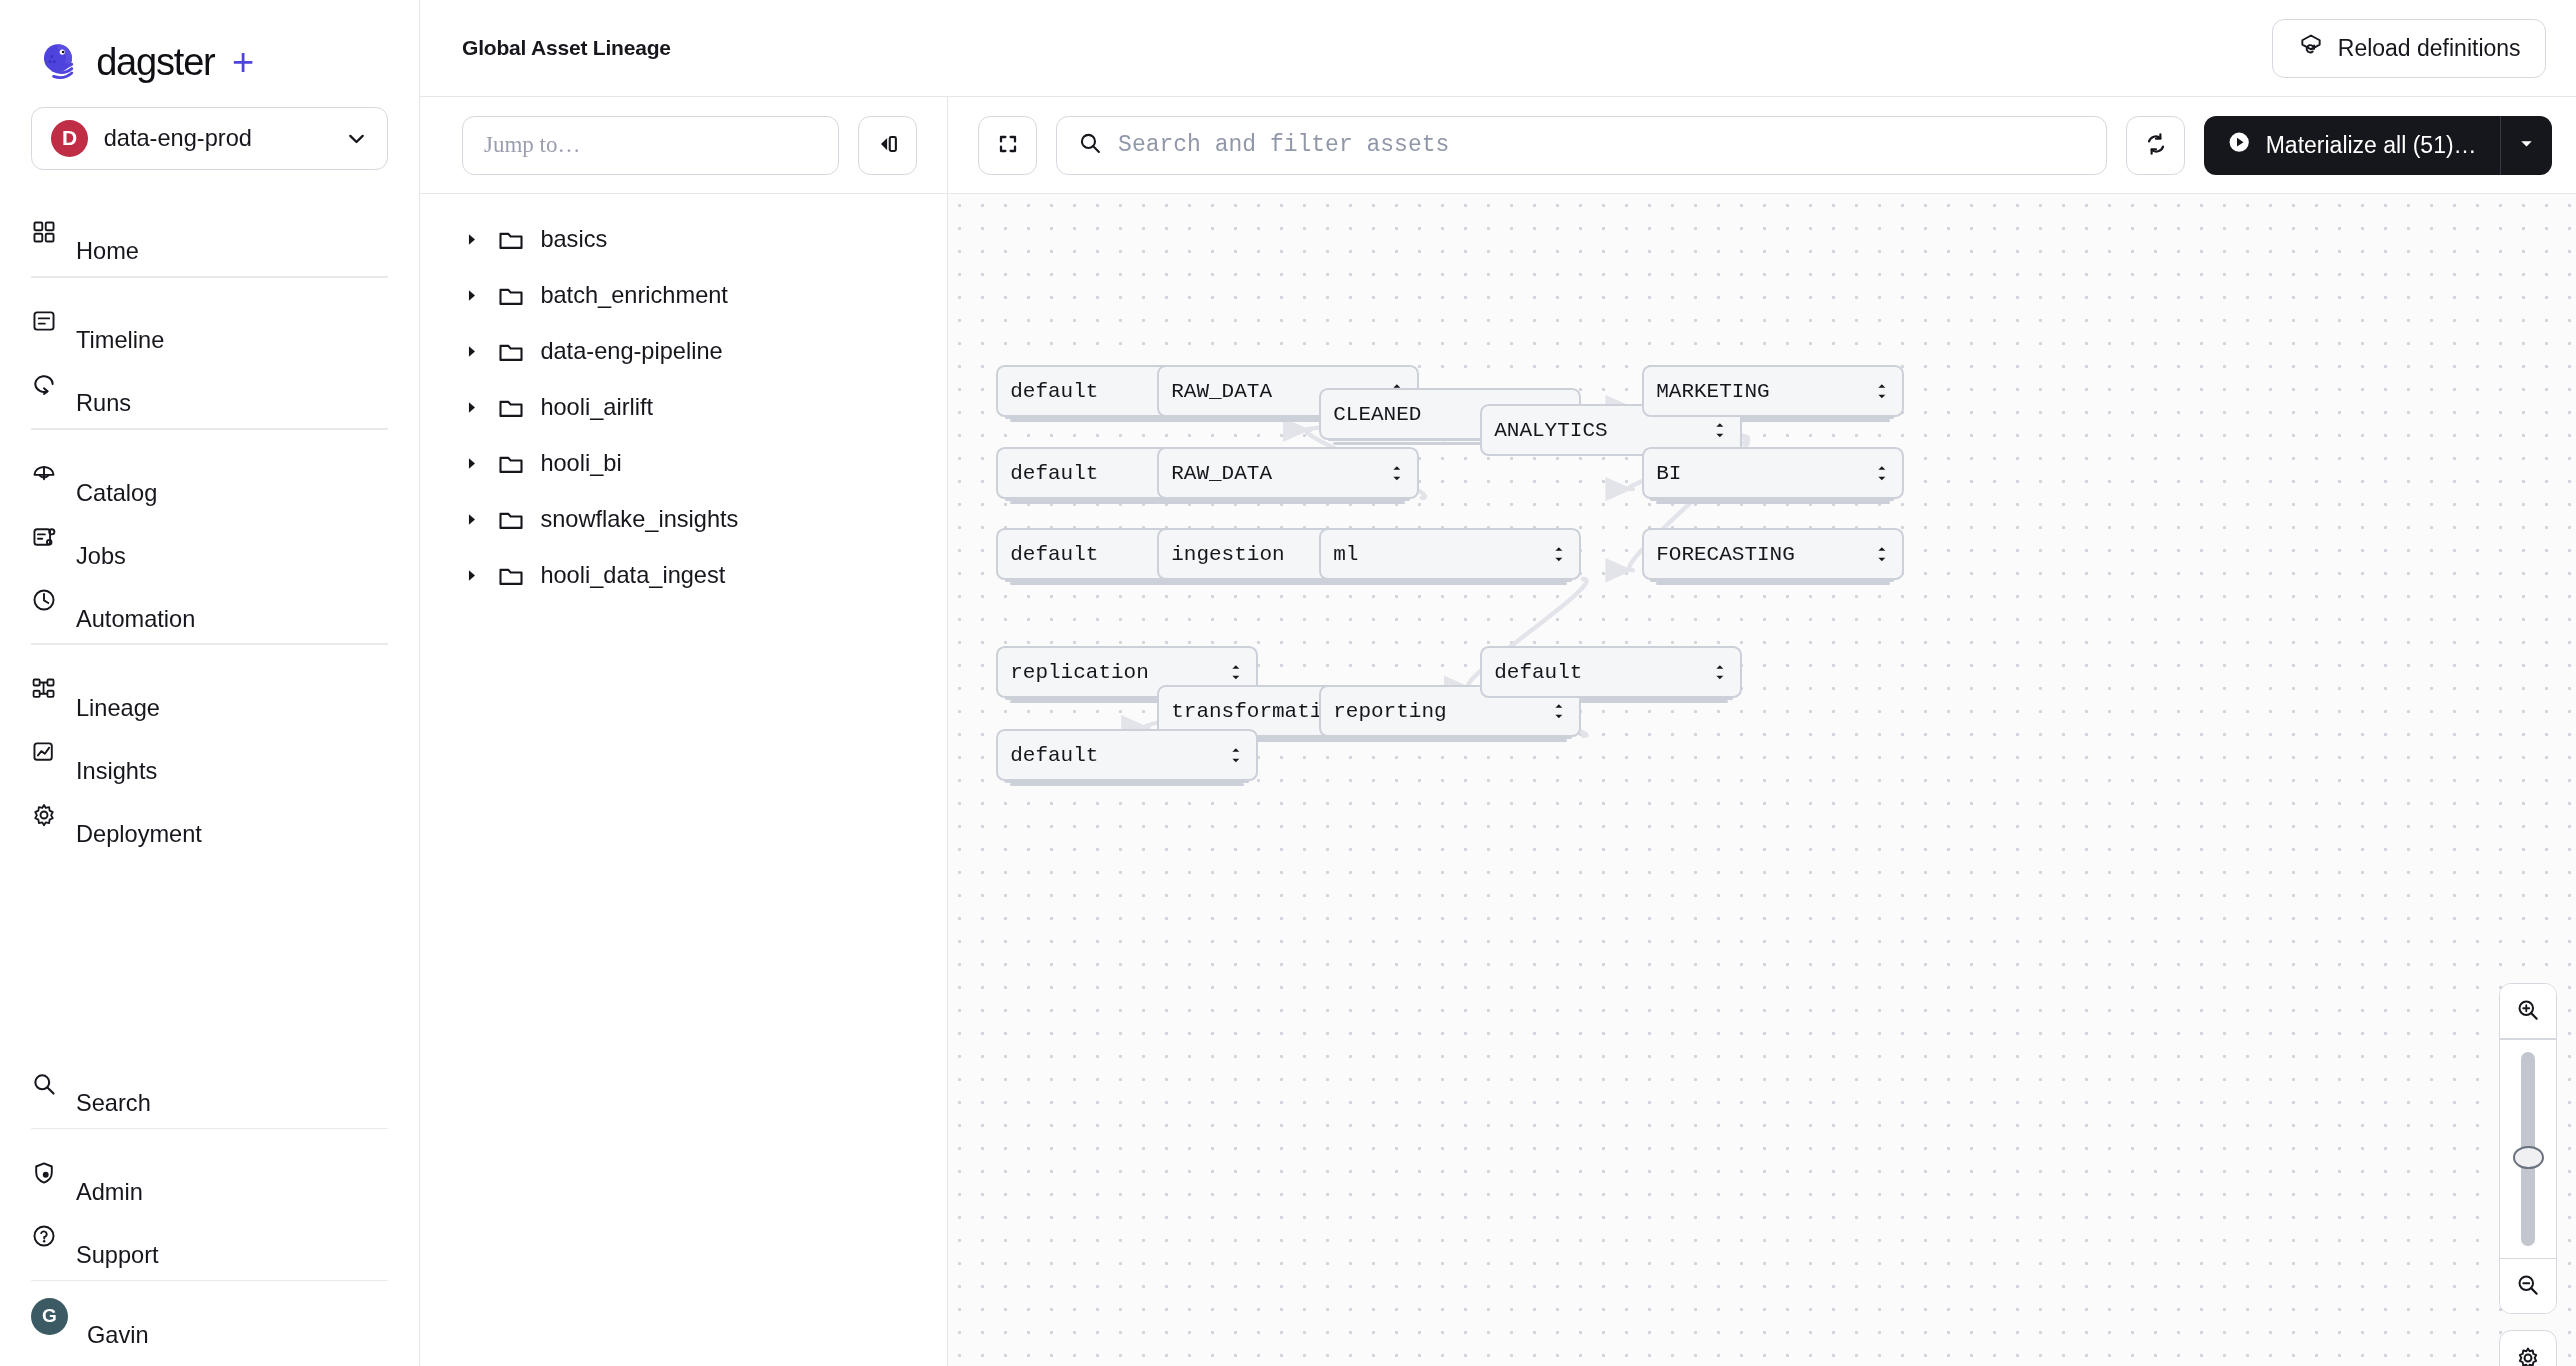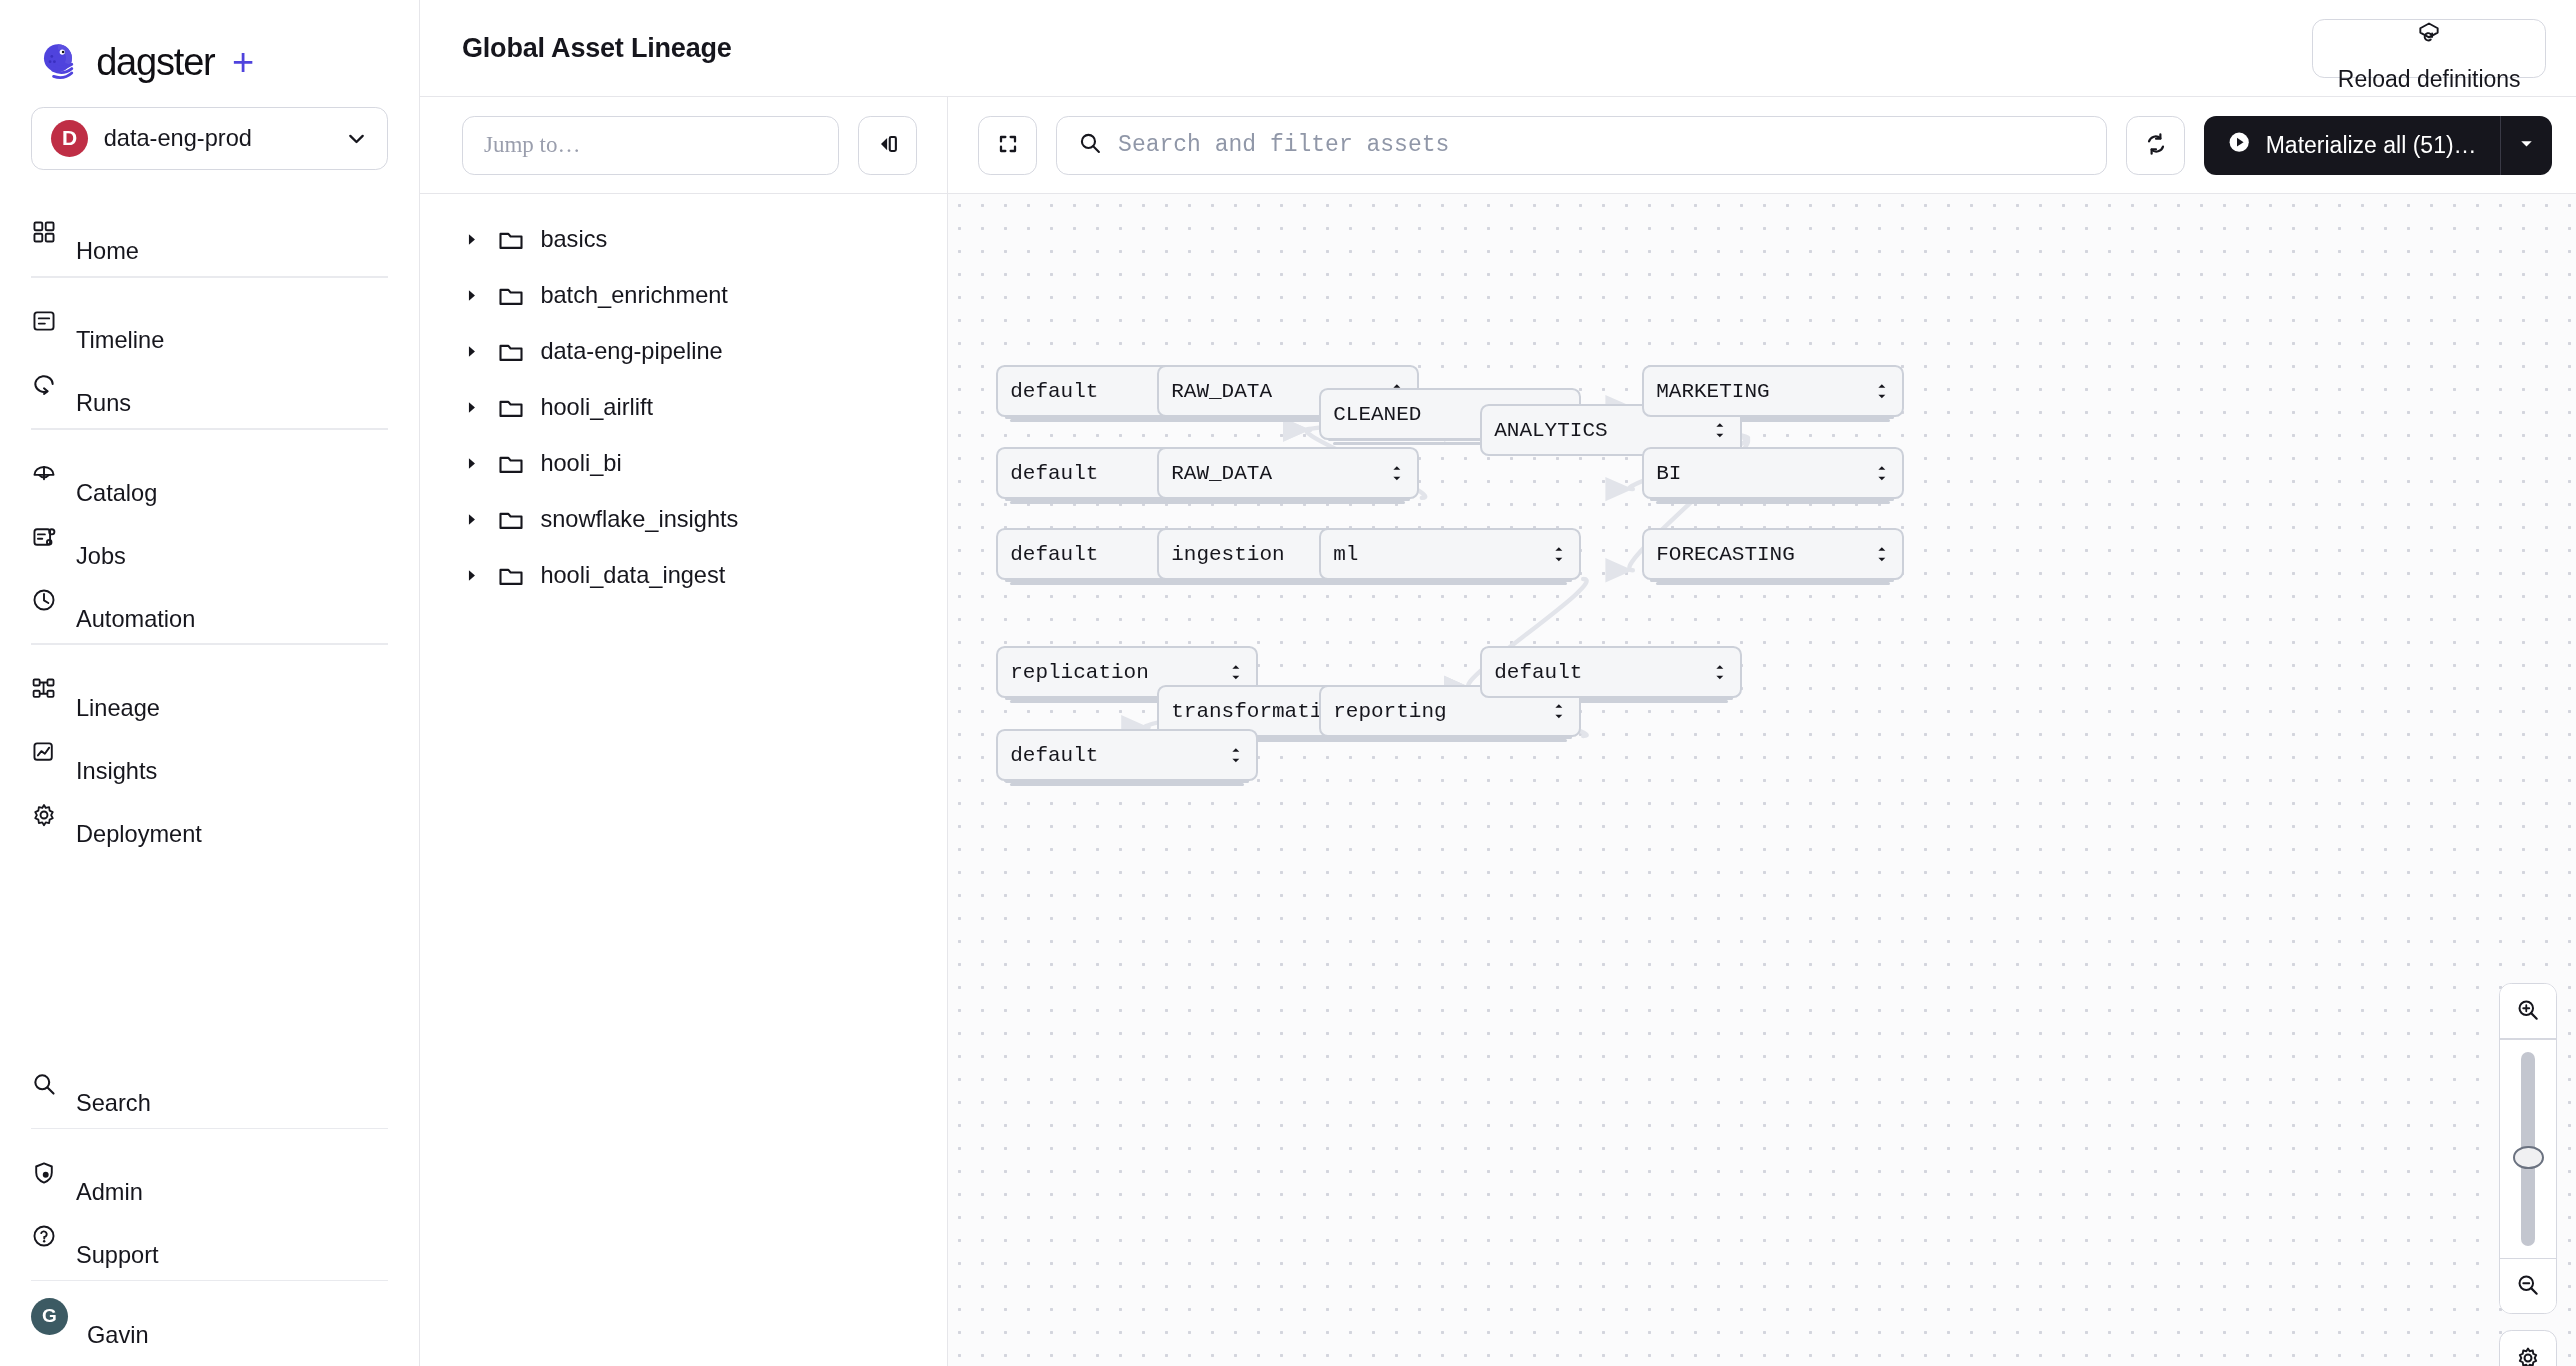--- a/index.html
+++ b/index.html
@@ -76,28 +76,28 @@
   
   .main { flex: 1; display: flex; flex-direction: column; min-width: 0; }
 
   .topbar {
     height: 97px; flex: 0 0 97px;
     border-bottom: 1.7px solid #e6e6ea;
     display: flex; align-items: center;
     padding: 0 30px 0 42px;
     background: #fff;
   }
-  .page-title { font-size: 27px; font-weight: 700; color: #16161d; letter-spacing: -0.2px; }
+  .page-title { font-size: 21px; font-weight: 700; color: #16161d; letter-spacing: -0.2px; }
   .topbar-spacer { flex: 1; }
   .reload-btn {
     display: flex; align-items: center; gap: 14px;
     height: 59px; padding: 0 24.4px;
     border: 1.7px solid #d6d8e0; border-radius: 12.2px;
     background: #fff; cursor: pointer;
-    font-size: 23px; color: #16161d; flex-direction: column;
+    font-size: 23px; color: #16161d;
   }
 
   .toolbar {
     height: 97px; flex: 0 0 97px;
     display: flex; align-items: center;
     border-bottom: 1.7px solid #e6e6ea;
     background: #fff;
   }
   .toolbar-left {
     width: 528px; flex: 0 0 528px;

